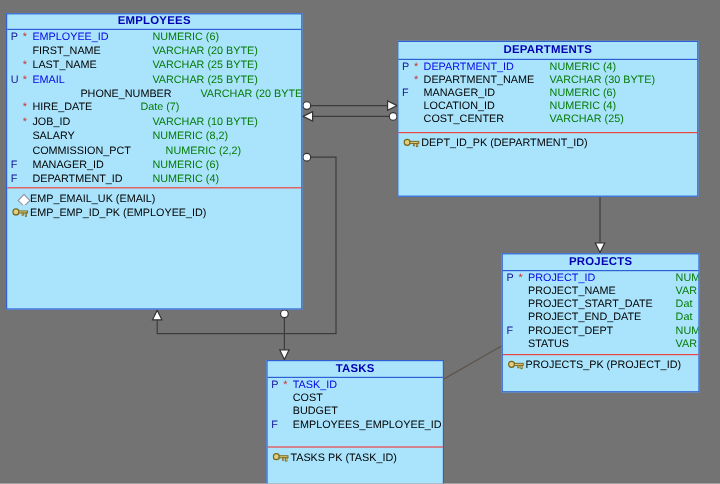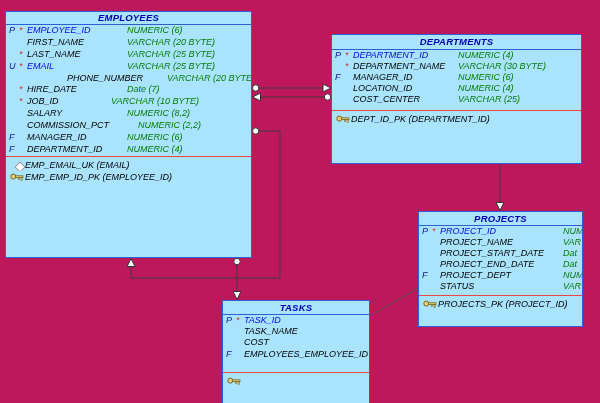--- a/index.html
+++ b/index.html
@@ -1,17 +1,17 @@
 <!DOCTYPE html>
 <html><head>
 <meta charset="utf-8">
 <style>
   html,body{margin:0;padding:0;width:600px;height:403px;background:#ffffff;
     font-family:"Liberation Sans", sans-serif;}
-  #canvas{position:absolute;left:0;top:0;width:600px;height:403px;overflow:hidden;background:#be185d;font-style:italic;}
+  #canvas{position:absolute;left:0;top:0;width:600px;height:403px;overflow:hidden;background:#737373;}
   .tbl{position:absolute;background:#A9E4FC;border:1.5px solid #2E5FD3;box-sizing:border-box;}
   .tbl-header{position:absolute;left:0;right:0;top:0;border-bottom:1px solid #2E5FD3;
     color:#0000B3;font-weight:bold;font-size:9.5px;text-align:center;letter-spacing:.2px;
     white-space:nowrap;overflow:hidden;}
   .cols{position:absolute;left:0;right:0;overflow:hidden;}
   .crow{position:relative;white-space:nowrap;overflow:hidden;font-size:9px;}
   .flag{position:absolute;left:3px;color:#14149B;}
   .star{position:absolute;left:13px;color:#CE2B2B;font-size:9px;}
   .cname{position:absolute;left:21px;color:#000000;}
   .cname.pkcol{color:#0505E6;}
@@ -80,27 +80,27 @@
           </div>
           <div class="crow" style="height: 11.9px; line-height: 11.9px; margin-left: 40px;">
             <span class="flag"></span>
             <span class="cname">PHONE_NUMBER</span>
             <span class="ctype" style="left: 121px;">VARCHAR (20 BYTE)</span>
           </div>
           <div class="crow" style="height: 11.9px; line-height: 11.9px;">
             <span class="flag"></span>
             <span class="star">*</span>
             <span class="cname">HIRE_DATE</span>
-            <span class="ctype" style="left: 121px;">Date (7)</span>
+            <span class="ctype" style="left: 111px;">Date (7)</span>
           </div>
           <div class="crow" style="height: 11.9px; line-height: 11.9px;">
             <span class="flag"></span>
             <span class="star">*</span>
             <span class="cname">JOB_ID</span>
-            <span class="ctype" style="left: 105px;">VARCHAR (10 BYTE)</span>
+            <span class="ctype" style="left: 121px;">VARCHAR (10 BYTE)</span>
           </div>
           <div class="crow" style="height: 11.9px; line-height: 11.9px;">
             <span class="flag"></span>
             <span class="cname">SALARY</span>
             <span class="ctype" style="left: 121px;">NUMERIC (8,2)</span>
           </div>
           <div class="crow" style="height: 11.9px; line-height: 11.9px;">
             <span class="flag"></span>
             <span class="cname">COMMISSION_PCT</span>
             <span class="ctype" style="left: 121px; padding-left: 11px;">NUMERIC (2,2)</span>
@@ -227,36 +227,37 @@
       <div class="tbl" style="left: 222px; top: 300px; width: 148px; height: 108px;">
         <div class="tbl-header" style="height: 13px; line-height: 13px;">TASKS</div>
         <div class="cols" style="top: 14px;">
           <div class="crow" style="height: 11.2px; line-height: 11.2px;">
             <span class="flag">P</span>
             <span class="star">*</span>
             <span class="cname pkcol">TASK_ID</span>
           </div>
           <div class="crow" style="height: 11.2px; line-height: 11.2px;">
             <span class="flag"></span>
-            <span class="cname">TASK_NAME</span>
-          </div>
-          <div class="crow" style="height: 11.2px; line-height: 11.2px;">
-            <span class="flag"></span>
             <span class="cname">COST</span>
           </div>
           <div class="crow" style="height: 11.2px; line-height: 11.2px;">
+            <span class="flag"></span>
+            <span class="cname">BUDGET</span>
+          </div>
+          <div class="crow" style="height: 11.2px; line-height: 11.2px;">
             <span class="flag">F</span>
             <span class="cname">EMPLOYEES_EMPLOYEE_ID</span>
           </div>
         </div>
         <div class="keys" style="top: 71px;">
           <div class="krow">
             <span class="kicon"><svg width="14" height="10" viewBox="0 0 14 10">
                 <circle cx="3.3" cy="4.6" r="2.5" fill="#E3CF7B" stroke="#77661F" stroke-width="1"></circle>
                 <rect x="5.6" y="3.8" width="7.4" height="1.7" fill="#E3CF7B" stroke="#77661F" stroke-width="0.8"></rect>
                 <rect x="8.4" y="5.4" width="1.2" height="2.2" fill="#E3CF7B" stroke="#77661F" stroke-width="0.6"></rect>
                 <rect x="11" y="5.4" width="1.2" height="2.9" fill="#E3CF7B" stroke="#77661F" stroke-width="0.6"></rect>
               </svg></span>
+            <span class="klabel">TASKS PK (TASK_ID)</span>
           </div>
         </div>
       </div>
     </div>
 </div>
 
 </body></html>

